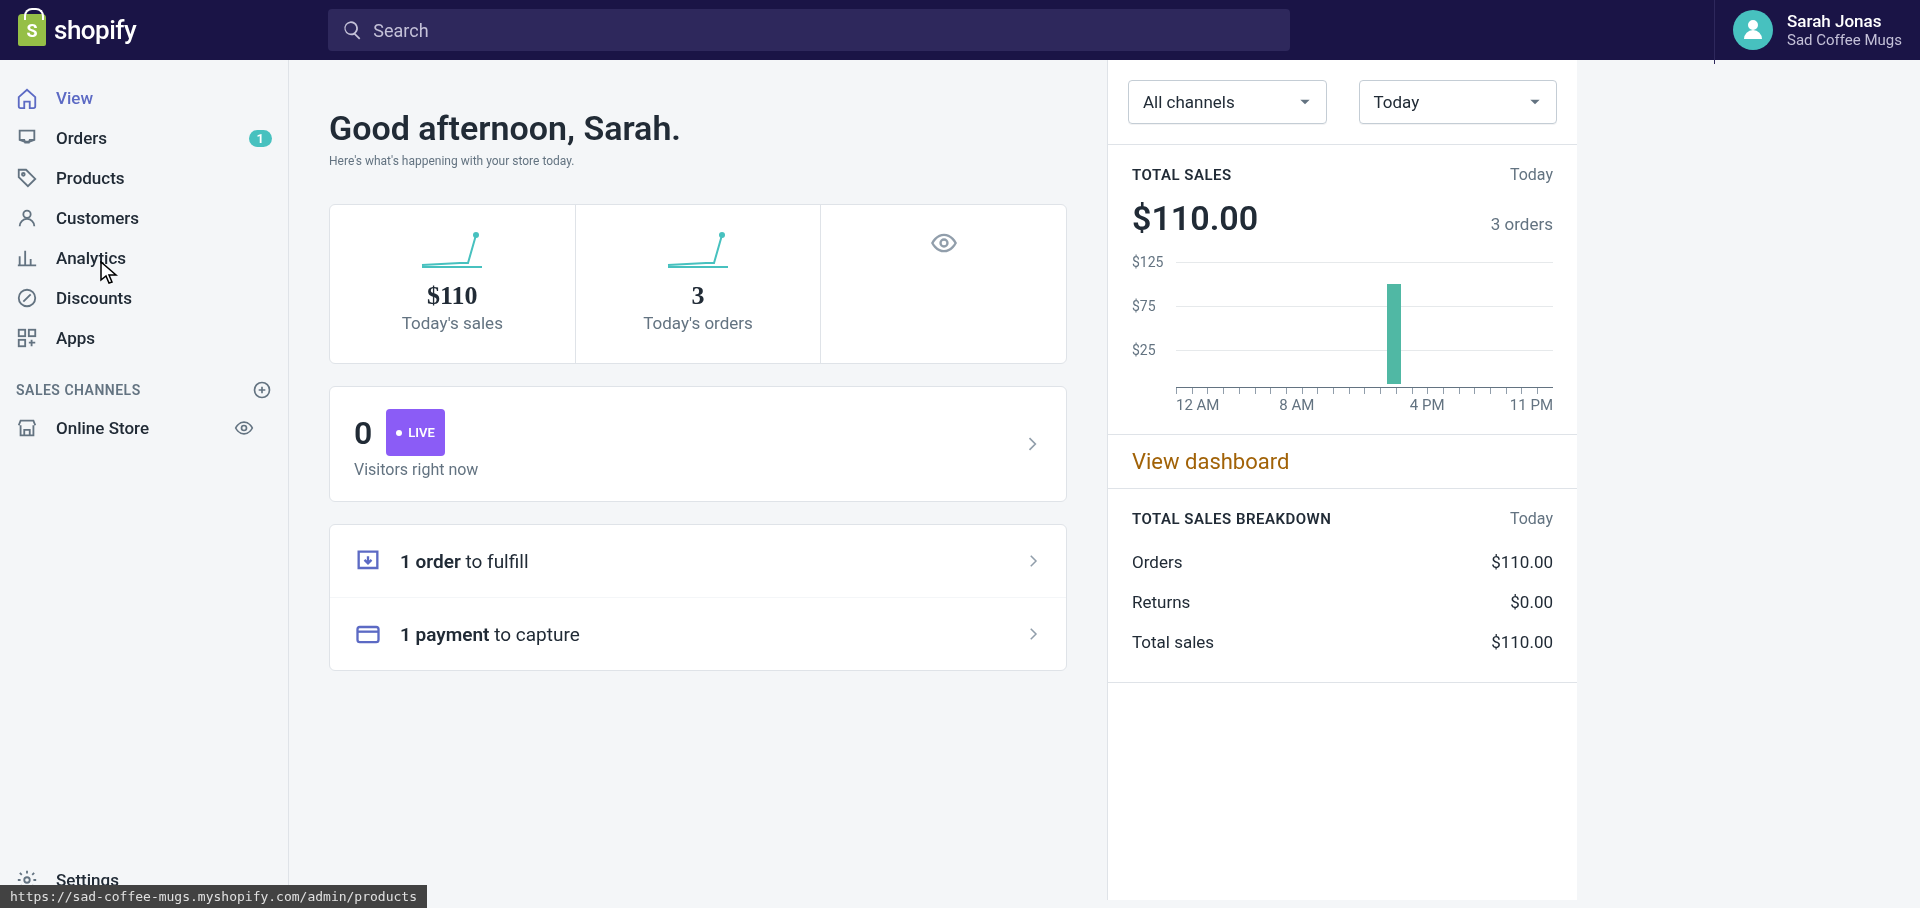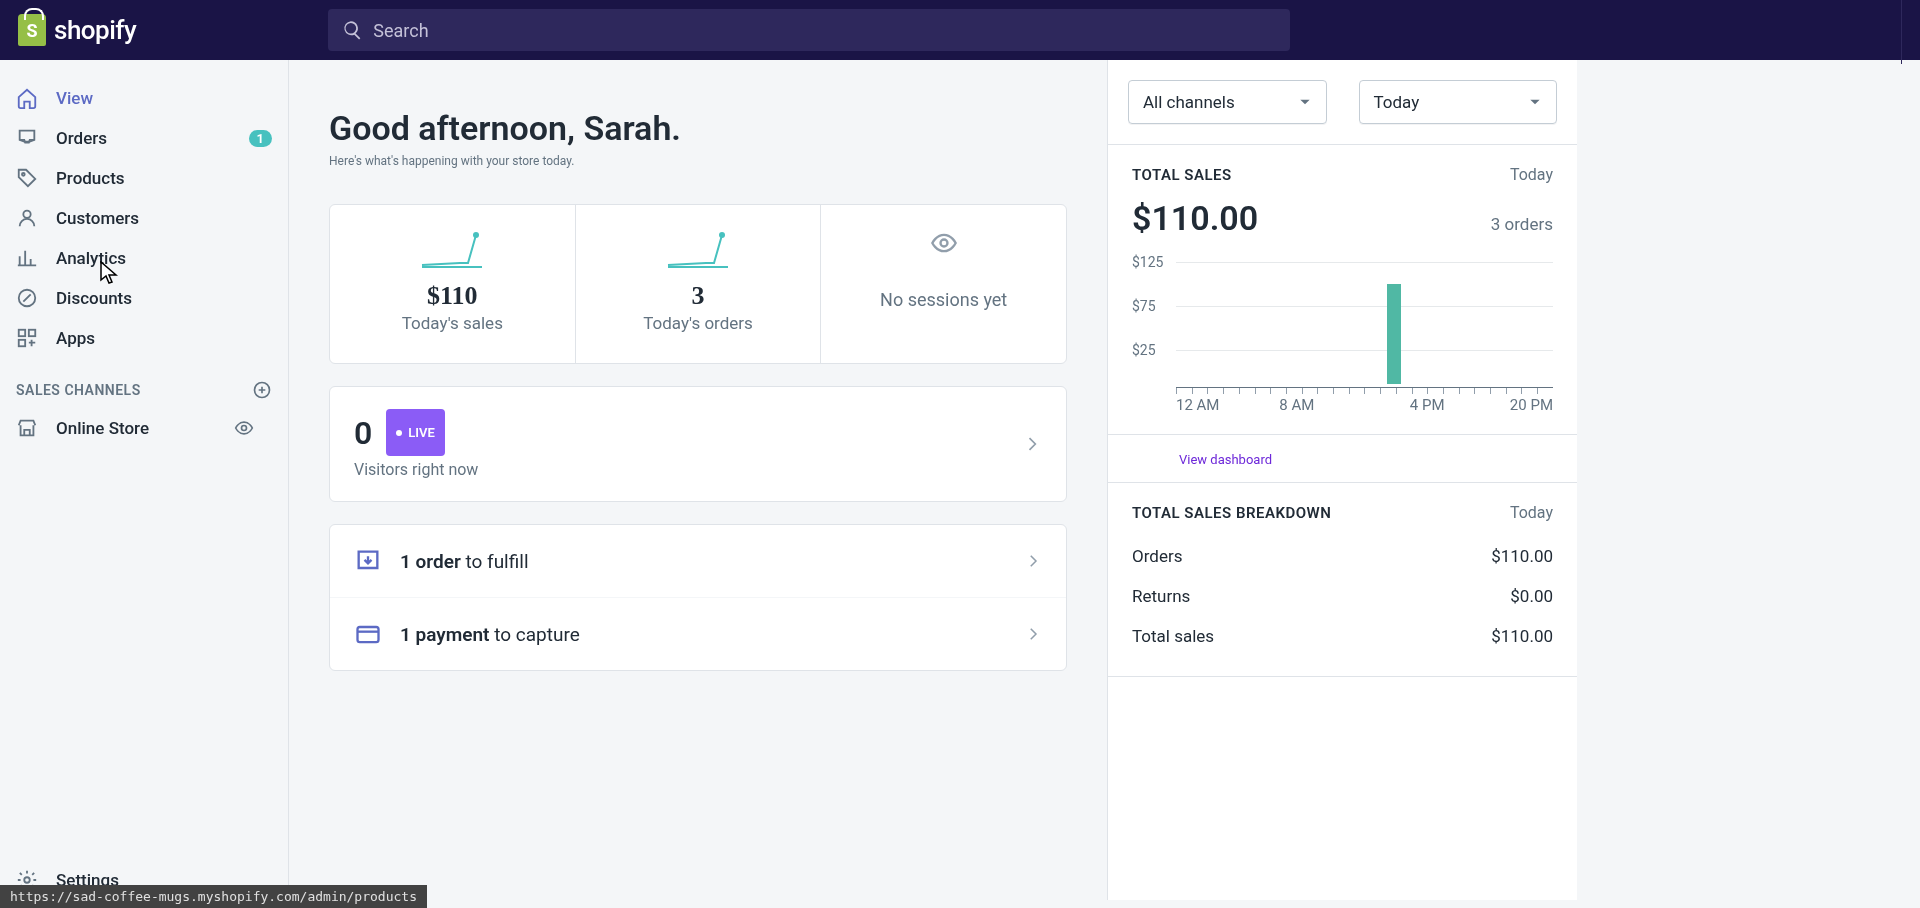--- a/index.html
+++ b/index.html
@@ -68,41 +68,52 @@
 .orders-count { margin-left:auto; font-size:17px; color:#637381; }
 .amount-row { display:flex; align-items:baseline; margin-bottom:16px; }
 .chart { position:relative; height:160px; }
 .ylab { position:absolute; left:0; font-size:14px; color:#637381; }
 .grid { position:absolute; left:44px; right:0; height:1px; background:#e6e9eb; }
 .bar { position:absolute; width:14px; background:#50b8a4; bottom:30px; }
 .xaxis { position:absolute; left:44px; right:0; bottom:26px; height:1px; background:#637381; }
 .ticks { position:absolute; left:44px; right:0; bottom:20px; display:flex; }
 .ticks span { flex:1; height:6px; border-left:1px solid #919eab; }
 .xlab { position:absolute; bottom:0; font-size:15px; color:#637381; }
-.link { color:#6d28d9; font-size:13px; cursor:pointer;margin-left:47px; }
+.link { color:#a16207; font-size:22px; cursor:pointer; }
 .breakdown-row { display:flex; padding:10px 0; font-size:17px; }
 .breakdown-row .r { margin-left:auto; }
 .statusbar { position:fixed; bottom:0; left:0; background:#424242; color:#e0e0e0; font-size:13px; padding:4px 10px; font-family:monospace; }
 .cursor { position:fixed; left:100px; top:261px; pointer-events:none; z-index:999; }
 </style>
 </head>
 <body>
 
 <div class="topnav">
   <div class="logo">
     <div class="logo-bag"></div>
     <span class="logo-text">shopify</span>
   </div>
   <div class="search">
     <svg viewBox="0 0 24 24">
         <path d="M10 2a8 8 0 015.3 13.9l5.4 5.4-1.4 1.4-5.4-5.4A8 8 0 1110 2zm0 2a6 6 0 100 12 6 6 0 000-12z"></path>
       </svg>
     <input placeholder="Search" style="">
   </div>
   <div class="topnav-divider"></div>
+  <div class="user">
+    <div class="avatar">
+      <svg viewBox="0 0 24 24">
+          <path d="M12 12a5 5 0 100-10 5 5 0 000 10zm-9 9a9 9 0 1118 0H3z"></path>
+        </svg>
+    </div>
+    <div>
+      <div class="user-name">Sarah Jonas</div>
+      <div class="user-store">Sad Coffee Mugs</div>
+    </div>
+  </div>
 </div>
 
 <div class="layout">
   <div class="sidebar">
     <div class="nav-item active">
       <svg viewBox="0 0 24 24">
           <path d="M3 11l9-8 9 8v10a2 2 0 01-2 2h-4v-7h-6v7H5a2 2 0 01-2-2V11z"></path>
         </svg>
       <span>View</span>
     </div>
@@ -199,21 +210,20 @@
               <line x1="2" y1="38" x2="62" y2="38" stroke="#47c1bf" stroke-width="2"></line>
             </svg>
           <div class="card-value">3</div>
           <div class="card-label">Today's orders</div>
         </div>
         <div class="card">
           <svg class="eye-big" viewBox="0 0 24 24" fill="none" stroke="#919eab" stroke-width="2">
               <path d="M2 12s3.5-7 10-7 10 7 10 7-3.5 7-10 7-10-7-10-7z"></path>
               <circle cx="12" cy="12" r="3"></circle>
             </svg>
-          <div class="card-empty">No sessions yet</div>
         </div>
       </div>
 
       <div class="live-card">
         <div>
           <div style="display:flex;align-items:center;">
             <span class="live-num">0</span>
             <span class="live-badge">LIVE</span>
           </div>
           <div class="live-sub">Visitors right now</div>
@@ -303,21 +313,21 @@
               <span></span>
               <span></span>
               <span></span>
               <span></span>
               <span></span>
               <span></span>
             </div>
           <span class="xlab" style="left:44px">12 AM</span>
           <span class="xlab" style="left:35%">8 AM</span>
           <span class="xlab" style="left:66%">4 PM</span>
-          <span class="xlab" style="right:0">20 PM</span>
+          <span class="xlab" style="right:0">11 PM</span>
         </div>
       </div>
       <div class="panel" style="padding-top:14px;padding-bottom:14px;">
         <span class="link">View dashboard</span>
       </div>
 
       <div class="panel">
         <div class="panel-head">
           <span class="t">TOTAL SALES BREAKDOWN</span>
           <span class="r">Today</span>

